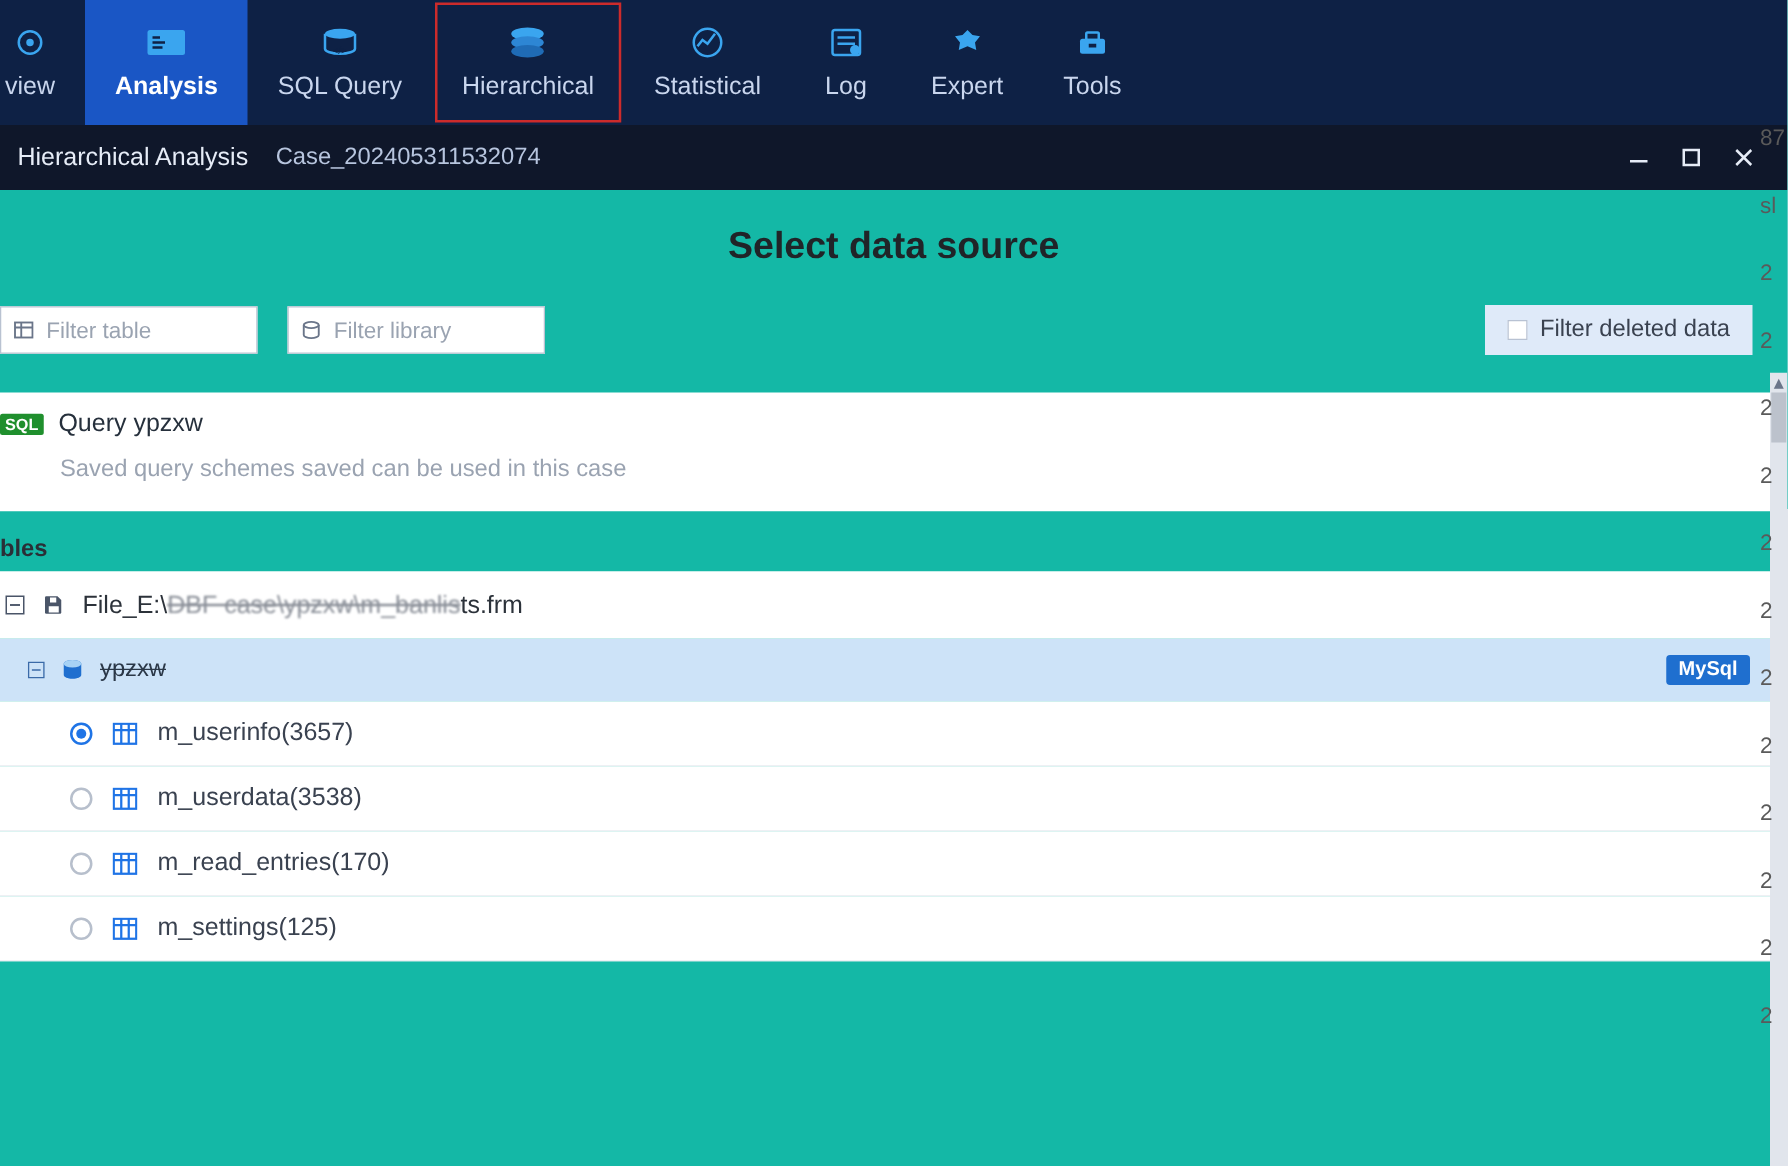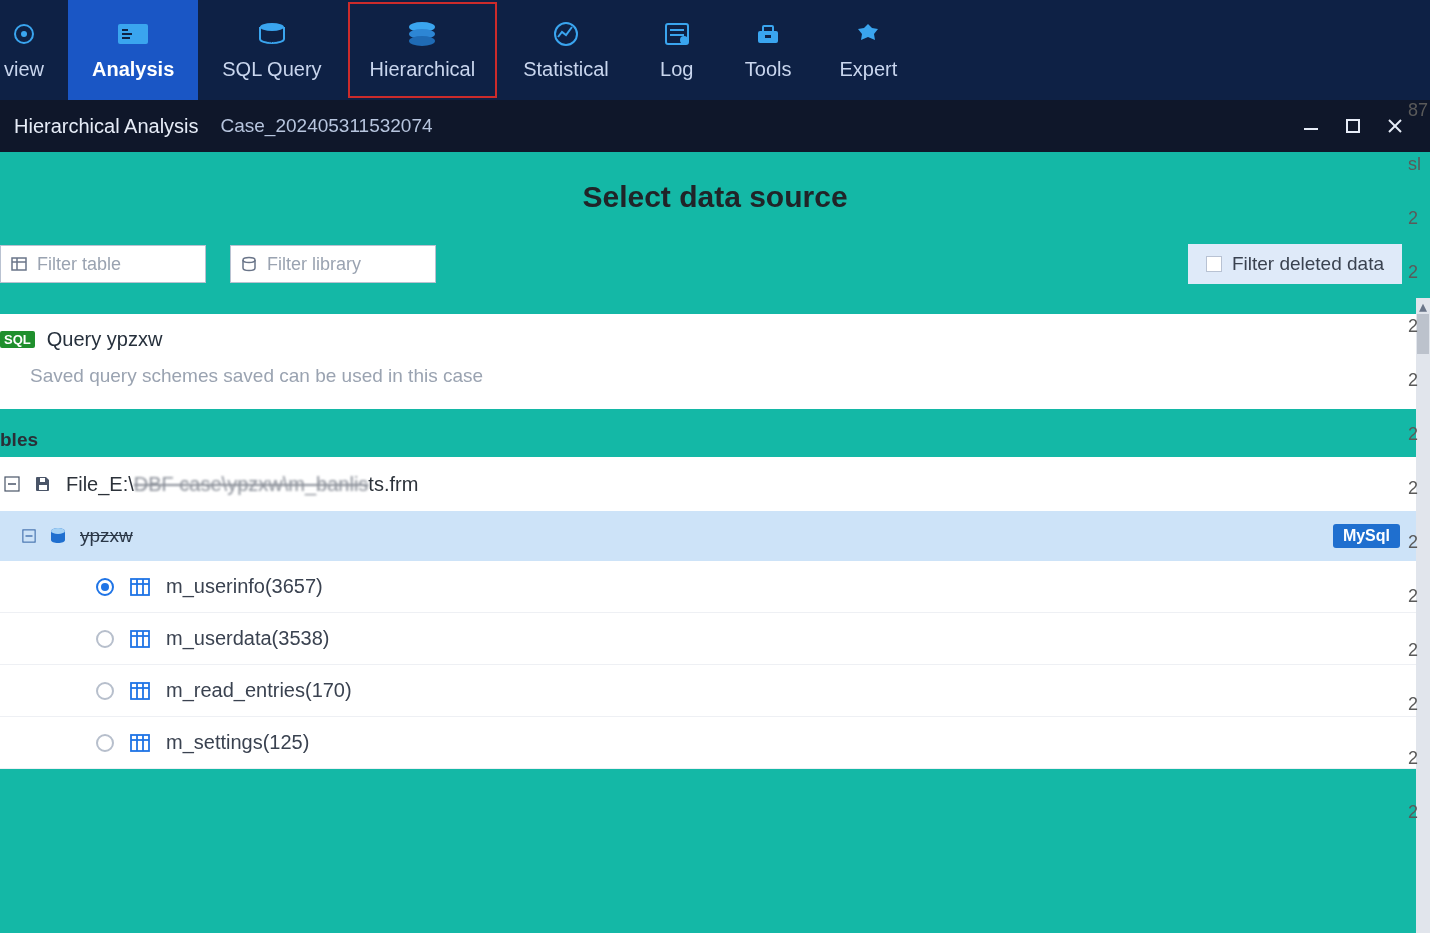--- a/index.html
+++ b/index.html
@@ -180,21 +180,21 @@
   }
   .sql-badge {
     background: #1f8f2d;
     color: #fff;
     font-size: 13px;
     padding: 1px 4px;
     border-radius: 2px;
     font-weight: 600;
   }
   .section-card .sec-hint {
-    color: #9aa3b1; font-size: 19px; padding: 14px 0 0 30px;
+    color: #9aa3b1; font-size: 19px; padding: 14px 0 0 48px;
   }
 
   .section-label {
     font-size: 19px;
     font-weight: 600;
     color: #2a2f37;
     padding: 20px 0 6px 0;
   }
 
   .file-row {
@@ -233,21 +233,21 @@
     border-radius: 3px;
     font-weight: 600;
   }
 
   .table-row {
     background: #fff;
     height: 52px;
     border-bottom: 1px solid #eef0f4;
     display: flex;
     align-items: center;
-    padding-left: 96px;
+    padding-left: 56px;
     gap: 16px;
     font-size: 20px;
     color: #3a4250;
     cursor: pointer;
   }
   .radio {
     width: 18px; height: 18px; border: 2px solid #b7bfcc; border-radius: 50%;
     display: flex; align-items: center; justify-content: center;
   }
   .radio.sel { border-color: #1f74e6; }
@@ -351,34 +351,34 @@
           <line x1="8" y1="9" x2="22" y2="9" stroke="#3aa5ef" stroke-width="2"></line>
           <line x1="8" y1="14" x2="22" y2="14" stroke="#3aa5ef" stroke-width="2"></line>
           <circle cx="22" cy="19" r="4" fill="#3aa5ef"></circle>
         </svg>
     </span>
     <span>Log</span>
   </div>
   <div class="ribbon-item">
     <span class="ribbon-icon">
       <svg width="32" height="26" viewBox="0 0 32 26">
+          <path d="M16 3l4 4 6 1-4 5 1 6-7-3-7 3 1-6-4-5 6-1z" fill="#3aa5ef"></path>
+        </svg>
+    </span>
+    <span>Expert</span>
+  </div>
+  <div class="ribbon-item">
+    <span class="ribbon-icon">
+      <svg width="32" height="26" viewBox="0 0 32 26">
           <rect x="6" y="10" width="20" height="12" rx="2" fill="#3aa5ef"></rect>
           <rect x="11" y="5" width="10" height="6" rx="1" fill="none" stroke="#3aa5ef" stroke-width="2"></rect>
           <rect x="13" y="14" width="6" height="3" fill="#0e2145"></rect>
         </svg>
     </span>
     <span>Tools</span>
-  </div>
-  <div class="ribbon-item">
-    <span class="ribbon-icon">
-      <svg width="32" height="26" viewBox="0 0 32 26">
-          <path d="M16 3l4 4 6 1-4 5 1 6-7-3-7 3 1-6-4-5 6-1z" fill="#3aa5ef"></path>
-        </svg>
-    </span>
-    <span>Expert</span>
   </div>
 </div>
 
 <div class="titlebar">
   <span class="title">Hierarchical Analysis</span>
   <span class="subtitle">Case_202405311532074</span>
   <span class="spacer"></span>
   <div class="wbtn">
     <svg width="18" height="18" viewBox="0 0 18 18">
         <line x1="2" y1="12" x2="16" y2="12" stroke="currentColor" stroke-width="2"></line>

